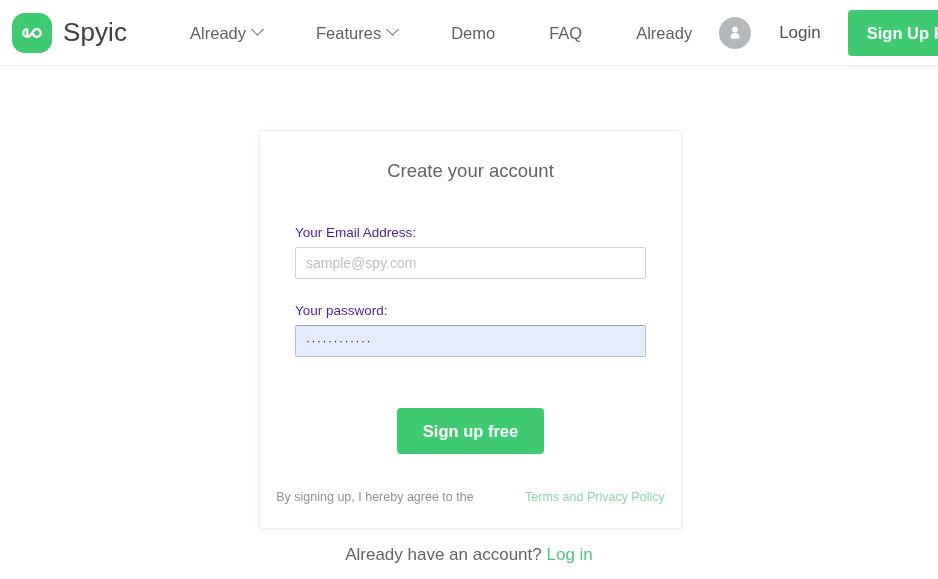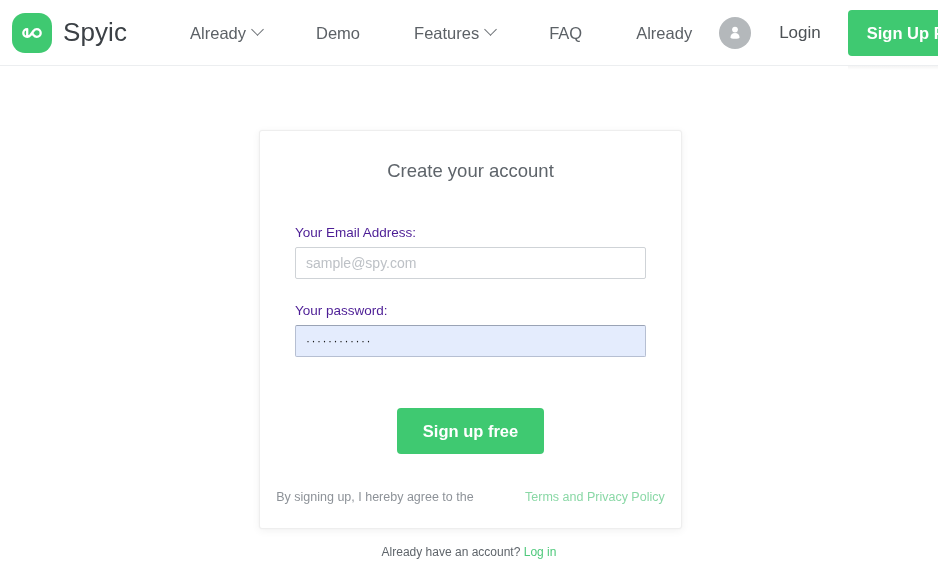--- a/index.html
+++ b/index.html
@@ -221,21 +221,21 @@
     cursor: pointer;
     margin-left: 48px;
   }
 
   .below-card {
     position: absolute;
     left: 0;
     top: 479px;
     width: 938px;
     text-align: center;
-    font-size: 12px;
+    font-size: 17px;
     color: #5f656b;
   }
   .below-card .link {
     color: #4fc97c;
     text-decoration: none;
     cursor: pointer;
   }
 </style>
 </head>
 <body>
@@ -250,25 +250,25 @@
     </span>
     <span class="brand-name">Spyic</span>
   </div>
 
   <nav class="nav">
     <div class="nav-item">
       <span>Already</span>
       <i class="chev"></i>
     </div>
     <div class="nav-item">
-      <span>Demo</span>
-    </div>
-    <div class="nav-item">
       <span>Features</span>
       <i class="chev"></i>
+    </div>
+    <div class="nav-item">
+      <span>Demo</span>
     </div>
     <div class="nav-item">
       <span>FAQ</span>
     </div>
     <div class="nav-item">
       <span>Already</span>
     </div>
   </nav>
 
   <div class="header-right">

